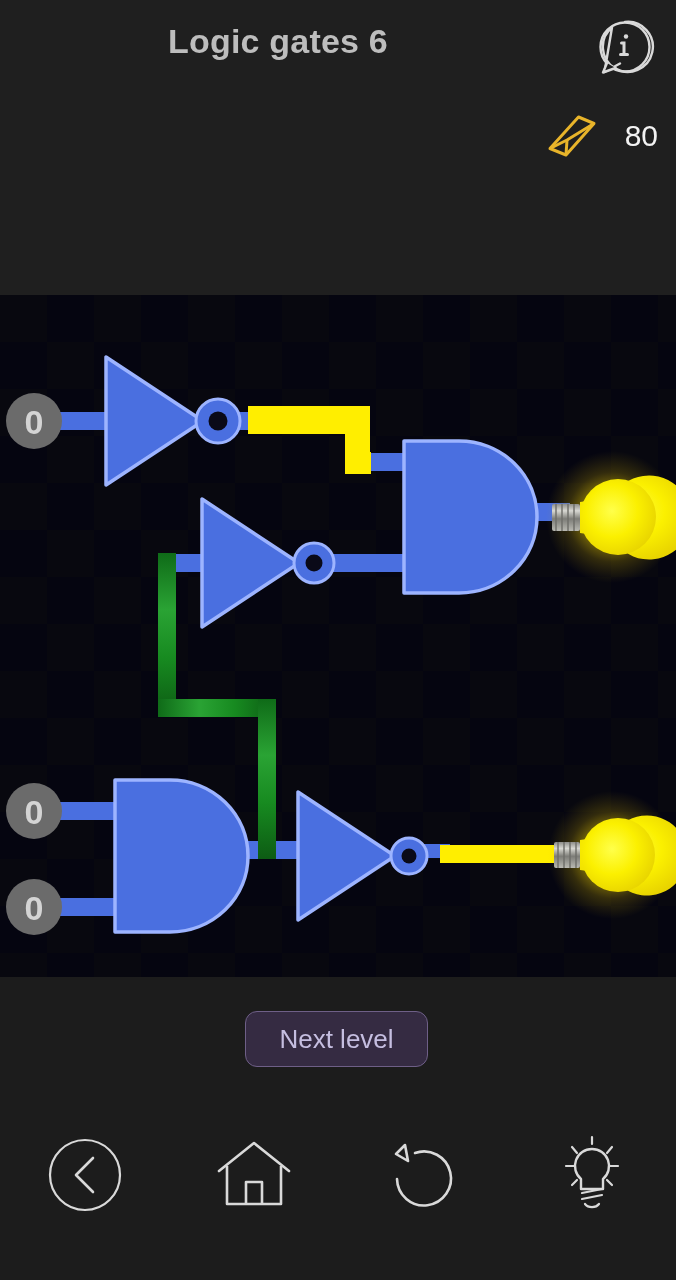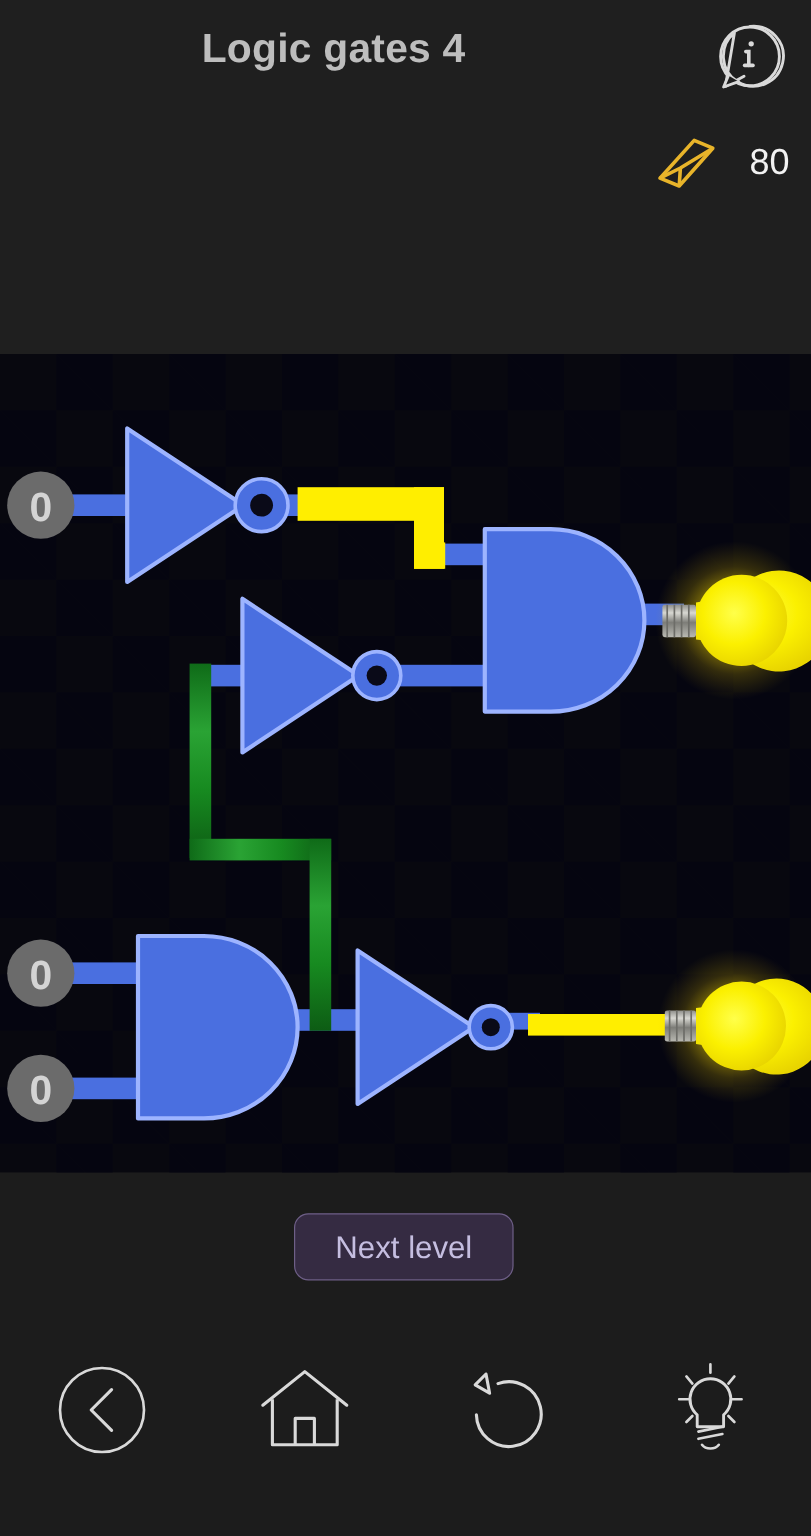--- a/index.html
+++ b/index.html
@@ -59,21 +59,21 @@
     justify-content:center; cursor:pointer;
   }
 </style>
 </head>
 <body>
 
 <div id="app">
 
   <div id="header">
 
-    <div id="page-title">Logic gates 4</div>
+    <div id="page-title">Logic gates 6</div>
 
     <div id="info-button">
       <svg width="62" height="62" viewBox="0 0 62 62">
         <path d="M31 6 A25 25 0 1 1 18 11.5 L10.5 56 L26 47.5" fill="none" stroke="#d9d9d9" stroke-width="2.4" stroke-linejoin="round" stroke-linecap="round" transform="rotate(0 31 31)"></path>
         <circle cx="31" cy="31" r="24.5" fill="none" stroke="#d9d9d9" stroke-width="2.4"></circle>
         <path d="M13 47 L9 56.5 L21.5 52" fill="#1f1f1f" stroke="#d9d9d9" stroke-width="2.4" stroke-linejoin="round" stroke-linecap="round"></path>
         <path d="M30 38.5 L30 27 L27.5 27" fill="none" stroke="#d9d9d9" stroke-width="3" stroke-linecap="round"></path>
         <path d="M26.5 38.5 L33.5 38.5" fill="none" stroke="#d9d9d9" stroke-width="3" stroke-linecap="round"></path>
         <circle cx="32" cy="20.5" r="2.2" fill="#d9d9d9"></circle>
       </svg>

